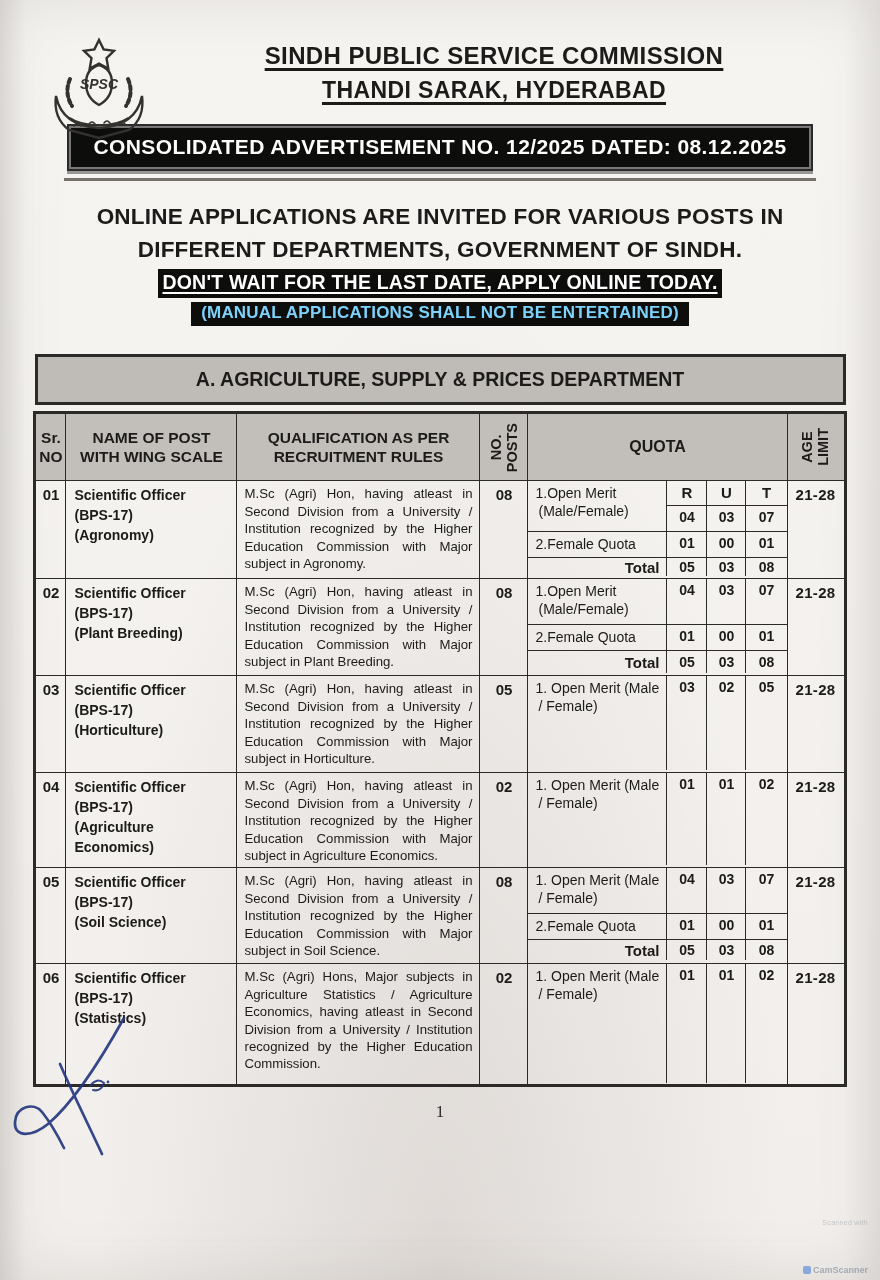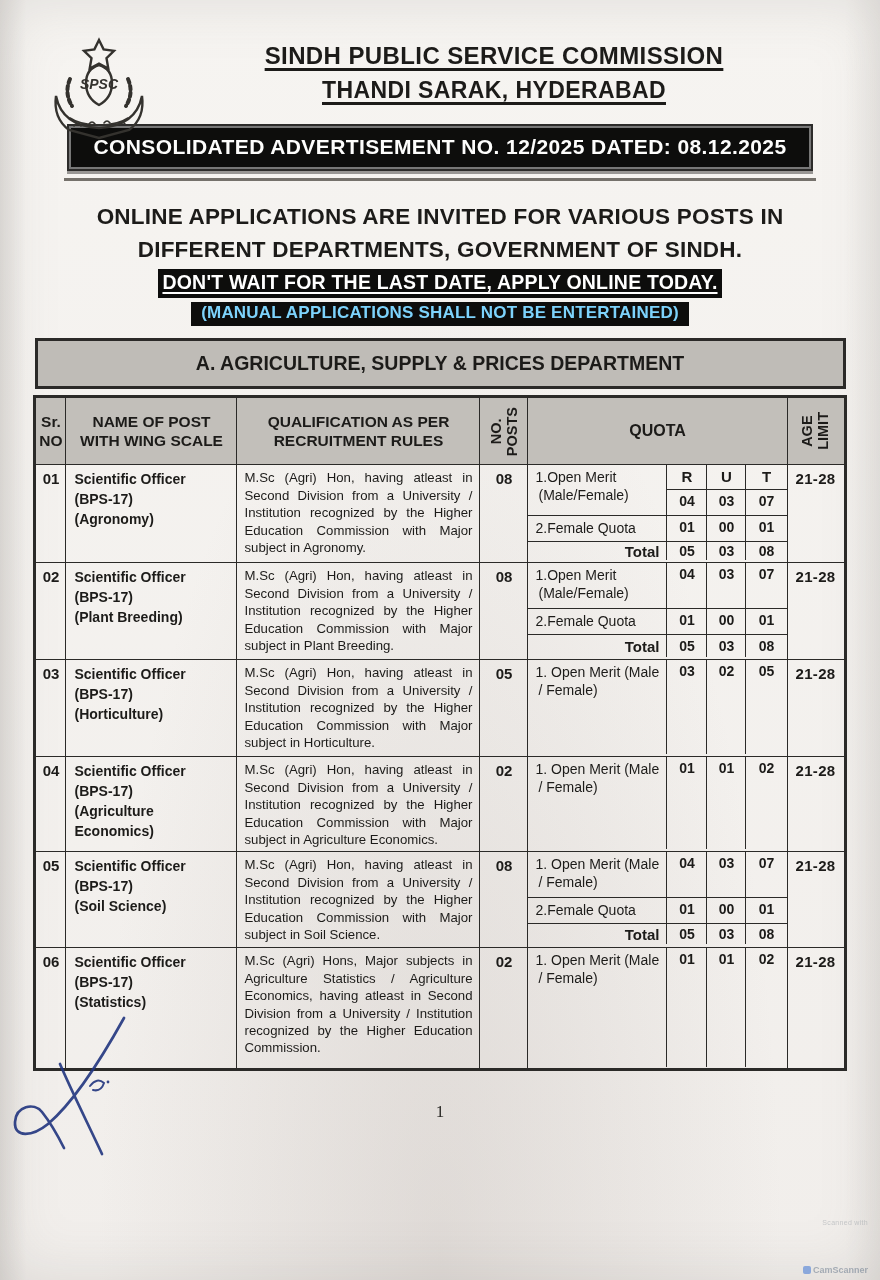--- a/index.html
+++ b/index.html
@@ -24,21 +24,21 @@
     padding:9px 0 10px;border:2px solid #2c2b2a;box-shadow:inset 0 0 0 2px #777, 0 3px 0 rgba(40,38,36,.45);
   }
   .rule{width:752px;margin:7px auto 0;border-top:3px solid #49453f;opacity:.75;}
   .headline{margin-top:20px;text-align:center;font-size:22.5px;font-weight:bold;line-height:1.45;letter-spacing:.2px;}
   .notice1{display:block;width:fit-content;margin:3px auto 0;background:#0d0d0c;color:#fff;
     font-size:19.5px;font-weight:bold;padding:2px 4px 4px;letter-spacing:.2px;
     text-decoration:underline;text-decoration-thickness:2px;text-underline-offset:3px;}
   .notice2{display:block;width:fit-content;margin:4px auto 0;background:#0d0d0c;color:#7dd3fc;
     font-size:17px;font-weight:bold;padding:1px 10px 3px;letter-spacing:.2px;}
   
-  .band{width:805px;margin:12px auto 0;border:3px solid #2b2a28;background:#bfbcb7;
+  .band{width:805px;margin:28px auto 0;border:3px solid #2b2a28;background:#bfbcb7;
     text-align:center;font-weight:bold;}
   .band.dept{font-size:19.5px;padding:11px 0;}
   .band.wing{font-size:19.5px;padding:9px 0;margin-top:5px;background:#c7c4bf;}
   
   table.main{width:810px;margin:6px auto 0;border-collapse:collapse;table-layout:fixed;}
   table.main th,table.main td{border:1.7px solid #2b2a28;}
   table.main{border:3px solid #2b2a28;}
   thead th{background:#c2bfba;font-weight:bold;height:62px;vertical-align:middle;text-align:center;padding:2px;}
   .h2l{font-size:15.5px;line-height:1.25;}
   .rot{writing-mode:vertical-rl;transform:rotate(180deg);margin:0 auto;font-size:14.5px;font-weight:bold;line-height:1.12;}

